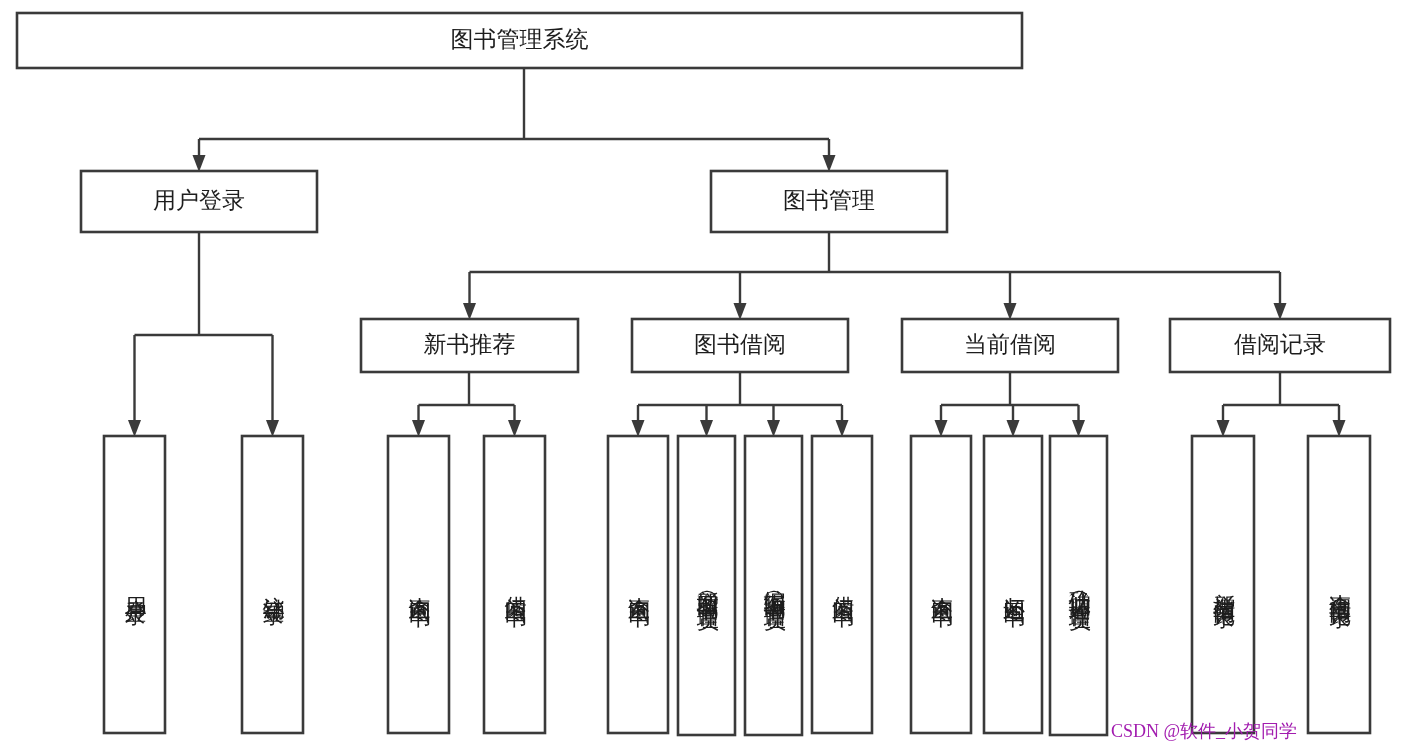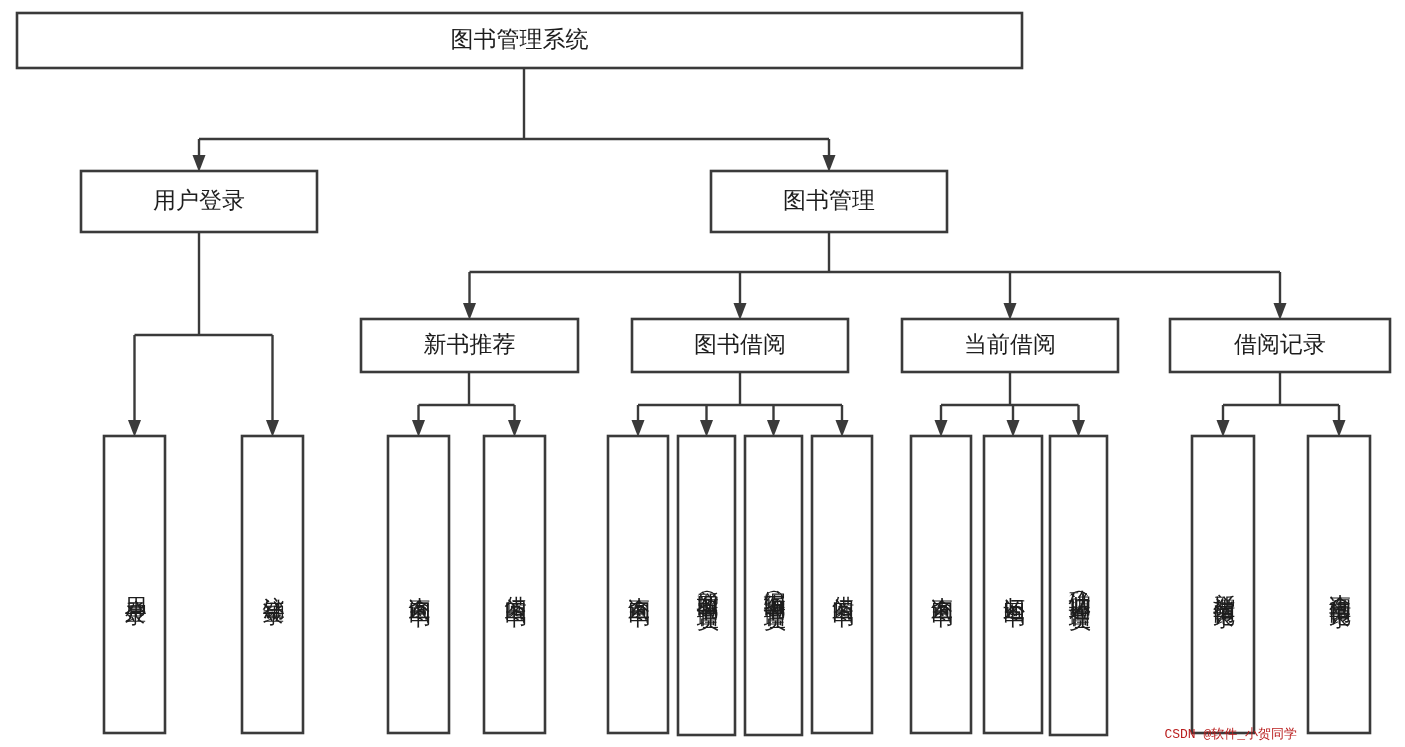--- a/index.html
+++ b/index.html
@@ -56,23 +56,23 @@
   .node-label.vertical {
     font-size: 22px;
     writing-mode: vertical-rl;
     text-orientation: upright;
     letter-spacing: 3px;
   }
   .watermark-text {
     position: absolute;
     right: 8px;
     bottom: 4px;
-    color: #b91c1c;
-    font-size: 13px;
-    font-family: Liberation Mono, monospace;
+    color: #a21caf;
+    font-size: 18px;
+    font-family: Liberation Serif, serif;
     white-space: nowrap;
     user-select: none;
   }
 </style>
 </head>
 <body>
 
 <div id="diagram-root">
   <svg class="diagram-canvas" viewBox="0 0 1405 747">
     <g id="edge-layer">

